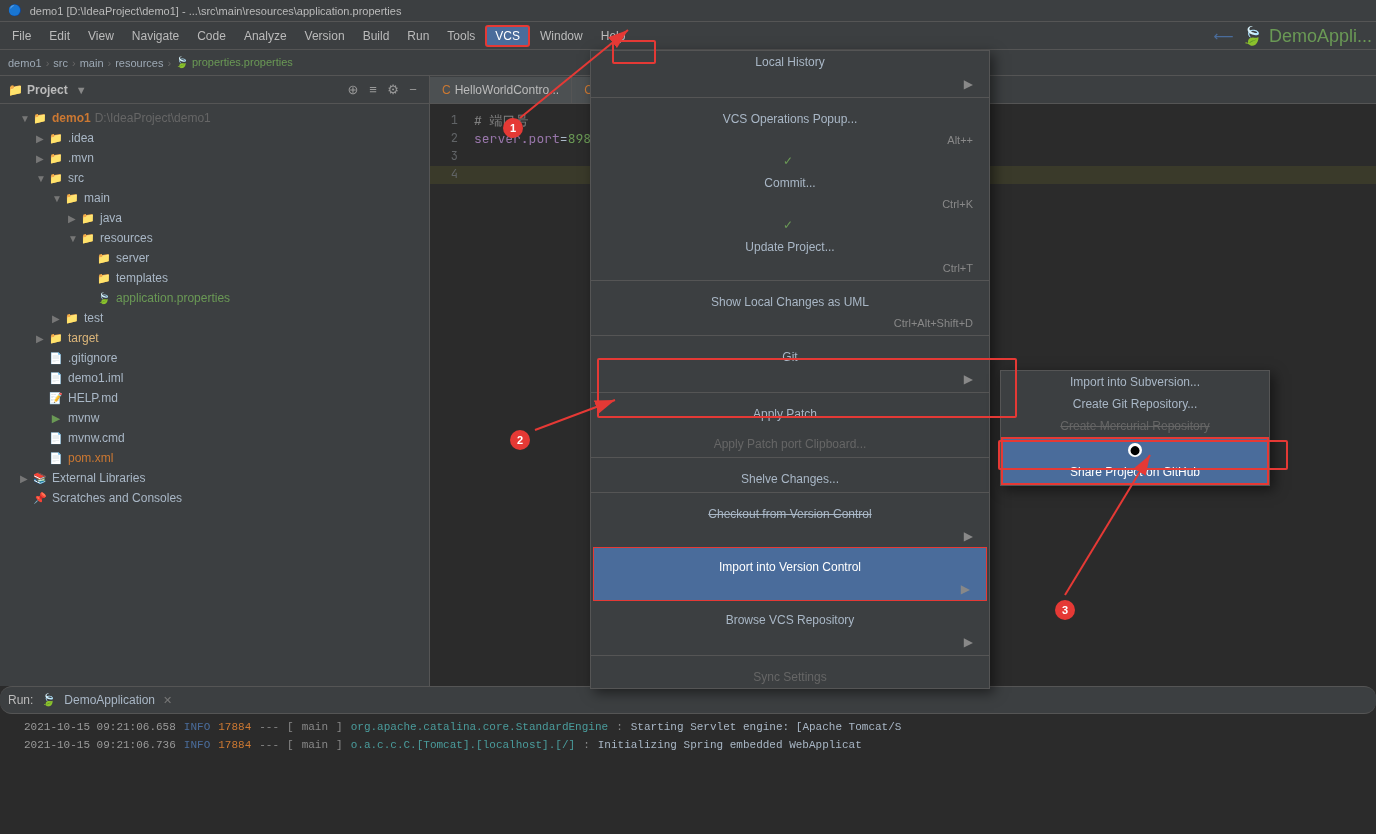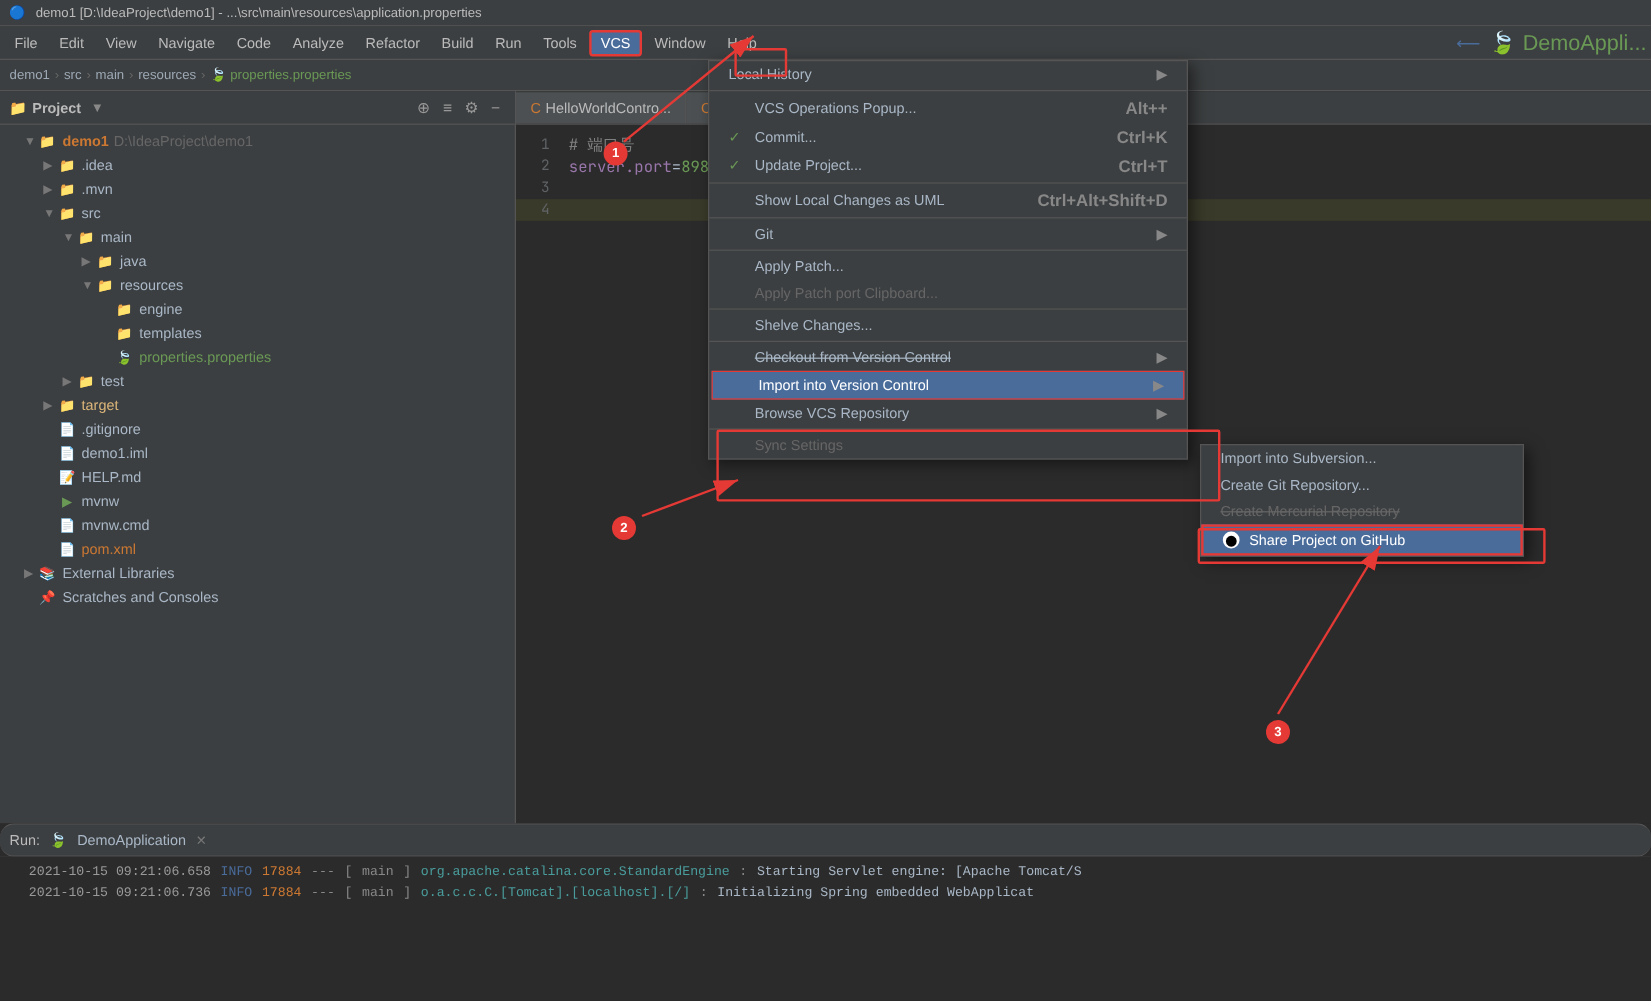--- a/index.html
+++ b/index.html
@@ -45,26 +45,26 @@
     .tab.active { background: #2b2b2b; color: #fff; }
     .tab-close { font-size: 10px; color: #777; }
 
     .editor-content { flex: 1; padding: 8px 0; background: #2b2b2b; }
     .line { display: flex; min-height: 18px; font-size: 13px; font-family: 'JetBrains Mono', 'Courier New', monospace; }
     .line-num { width: 40px; text-align: right; padding-right: 12px; color: #606366; font-size: 12px; flex-shrink: 0; }
     .line-content { flex: 1; color: #a9b7c6; padding-left: 4px; }
     .comment { color: #808080; }
     .highlight-line { background: #3a3a2a; }
     .vcs-dropdown { position: absolute; top: 50px; left: 590px; width: 400px; background: #3c3f41; border: 1px solid #555; box-shadow: 4px 4px 12px rgba(0,0,0,0.5); z-index: 200; }
-    .dropdown-item { display: flex; align-items: center; padding: 4px 16px; font-size: 12px; color: #a9b7c6; cursor: pointer; gap: 8px; min-height: 22px; }
+    .dropdown-item { display: flex; align-items: center; padding: 4px 16px; font-size: 12px; color: #a9b7c6; cursor: pointer; gap: 8px; min-height: 22px; flex-direction: column; }
     .dropdown-item:hover, .dropdown-item.highlighted { background: #4a6c9b; color: #fff; }
     .dropdown-item.disabled { color: #666; cursor: default; }
     .dropdown-item.highlighted { background: #4a6c9b; }
     .dropdown-sep { height: 1px; background: #555; margin: 2px 0; }
-    .dropdown-shortcut { margin-left: auto; color: #888; font-size: 14px; font-weight: bold; }
+    .dropdown-shortcut { margin-left: auto; color: #888; font-size: 11px; }
     .dropdown-arrow { margin-left: auto; color: #888; }
     .dropdown-check { color: #6a9955; width: 14px; }
 
     
     .annotation-box { position: absolute; border: 2px solid #e53935; z-index: 500; pointer-events: none; border-radius: 2px; }
     .circle-num { position: absolute; width: 20px; height: 20px; border-radius: 50%; background: #e53935; color: #fff; font-size: 11px; font-weight: bold; display: flex; align-items: center; justify-content: center; z-index: 600; pointer-events: none; }
 
     
     .bottom-tab-bar { height: 28px; background: #3c3f41; display: flex; align-items: center; border-top: 1px solid #555; border-bottom: 1px solid #555; border-radius: 12px; }
     .bottom-tab { padding: 4px 12px; font-size: 12px; color: #bbbbbb; cursor: pointer; display: flex; align-items: center; gap: 4px; }
@@ -90,21 +90,21 @@
   <span>demo1 [D:\IdeaProject\demo1] - ...\src\main\resources\application.properties</span>
 </div>
 
 <div class="menu-bar">
   <div class="menu-item">File</div>
   <div class="menu-item">Edit</div>
   <div class="menu-item">View</div>
   <div class="menu-item">Navigate</div>
   <div class="menu-item">Code</div>
   <div class="menu-item">Analyze</div>
-  <div class="menu-item">Refactor</div>
+  <div class="menu-item">Version</div>
   <div class="menu-item">Build</div>
   <div class="menu-item">Run</div>
   <div class="menu-item">Tools</div>
   <div class="menu-item active" style="border:2px solid #e53935;">VCS</div>
   <div class="menu-item">Window</div>
   <div class="menu-item">Help</div>
   <div style="margin-left:auto; display:flex; align-items:center; gap:8px;">
     <div style="color:#4a6c9b; font-size:14px; cursor:pointer;">⟵</div>
     <div style="color:#6a9955; font-size:18px; cursor:pointer;">🍃 DemoAppli...</div>
   </div>
@@ -200,21 +200,21 @@
       </div>
 
       <div class="tree-item">
         <span class="tree-indent"></span>
           <span class="tree-indent"></span>
           <span class="tree-indent"></span>
           <span class="tree-indent"></span>
           <span class="tree-indent"></span>
         <span class="tree-arrow"></span>
         <span class="tree-icon folder-icon">📁</span>
-        <span>engine</span>
+        <span>server</span>
       </div>
 
       <div class="tree-item">
         <span class="tree-indent"></span>
           <span class="tree-indent"></span>
           <span class="tree-indent"></span>
           <span class="tree-indent"></span>
           <span class="tree-indent"></span>
         <span class="tree-arrow"></span>
         <span class="tree-icon folder-icon">📁</span>
@@ -222,21 +222,21 @@
       </div>
 
       <div class="tree-item">
         <span class="tree-indent"></span>
           <span class="tree-indent"></span>
           <span class="tree-indent"></span>
           <span class="tree-indent"></span>
           <span class="tree-indent"></span>
         <span class="tree-arrow"></span>
         <span class="tree-icon props-icon">🍃</span>
-        <span style="color:#6a9955;">properties.properties</span>
+        <span style="color:#6a9955;">application.properties</span>
       </div>
 
       <div class="tree-item">
         <span class="tree-indent"></span>
           <span class="tree-indent"></span>
           <span class="tree-indent"></span>
         <span class="tree-arrow">▶</span>
         <span class="tree-icon folder-icon">📁</span>
         <span>test</span>
       </div>

